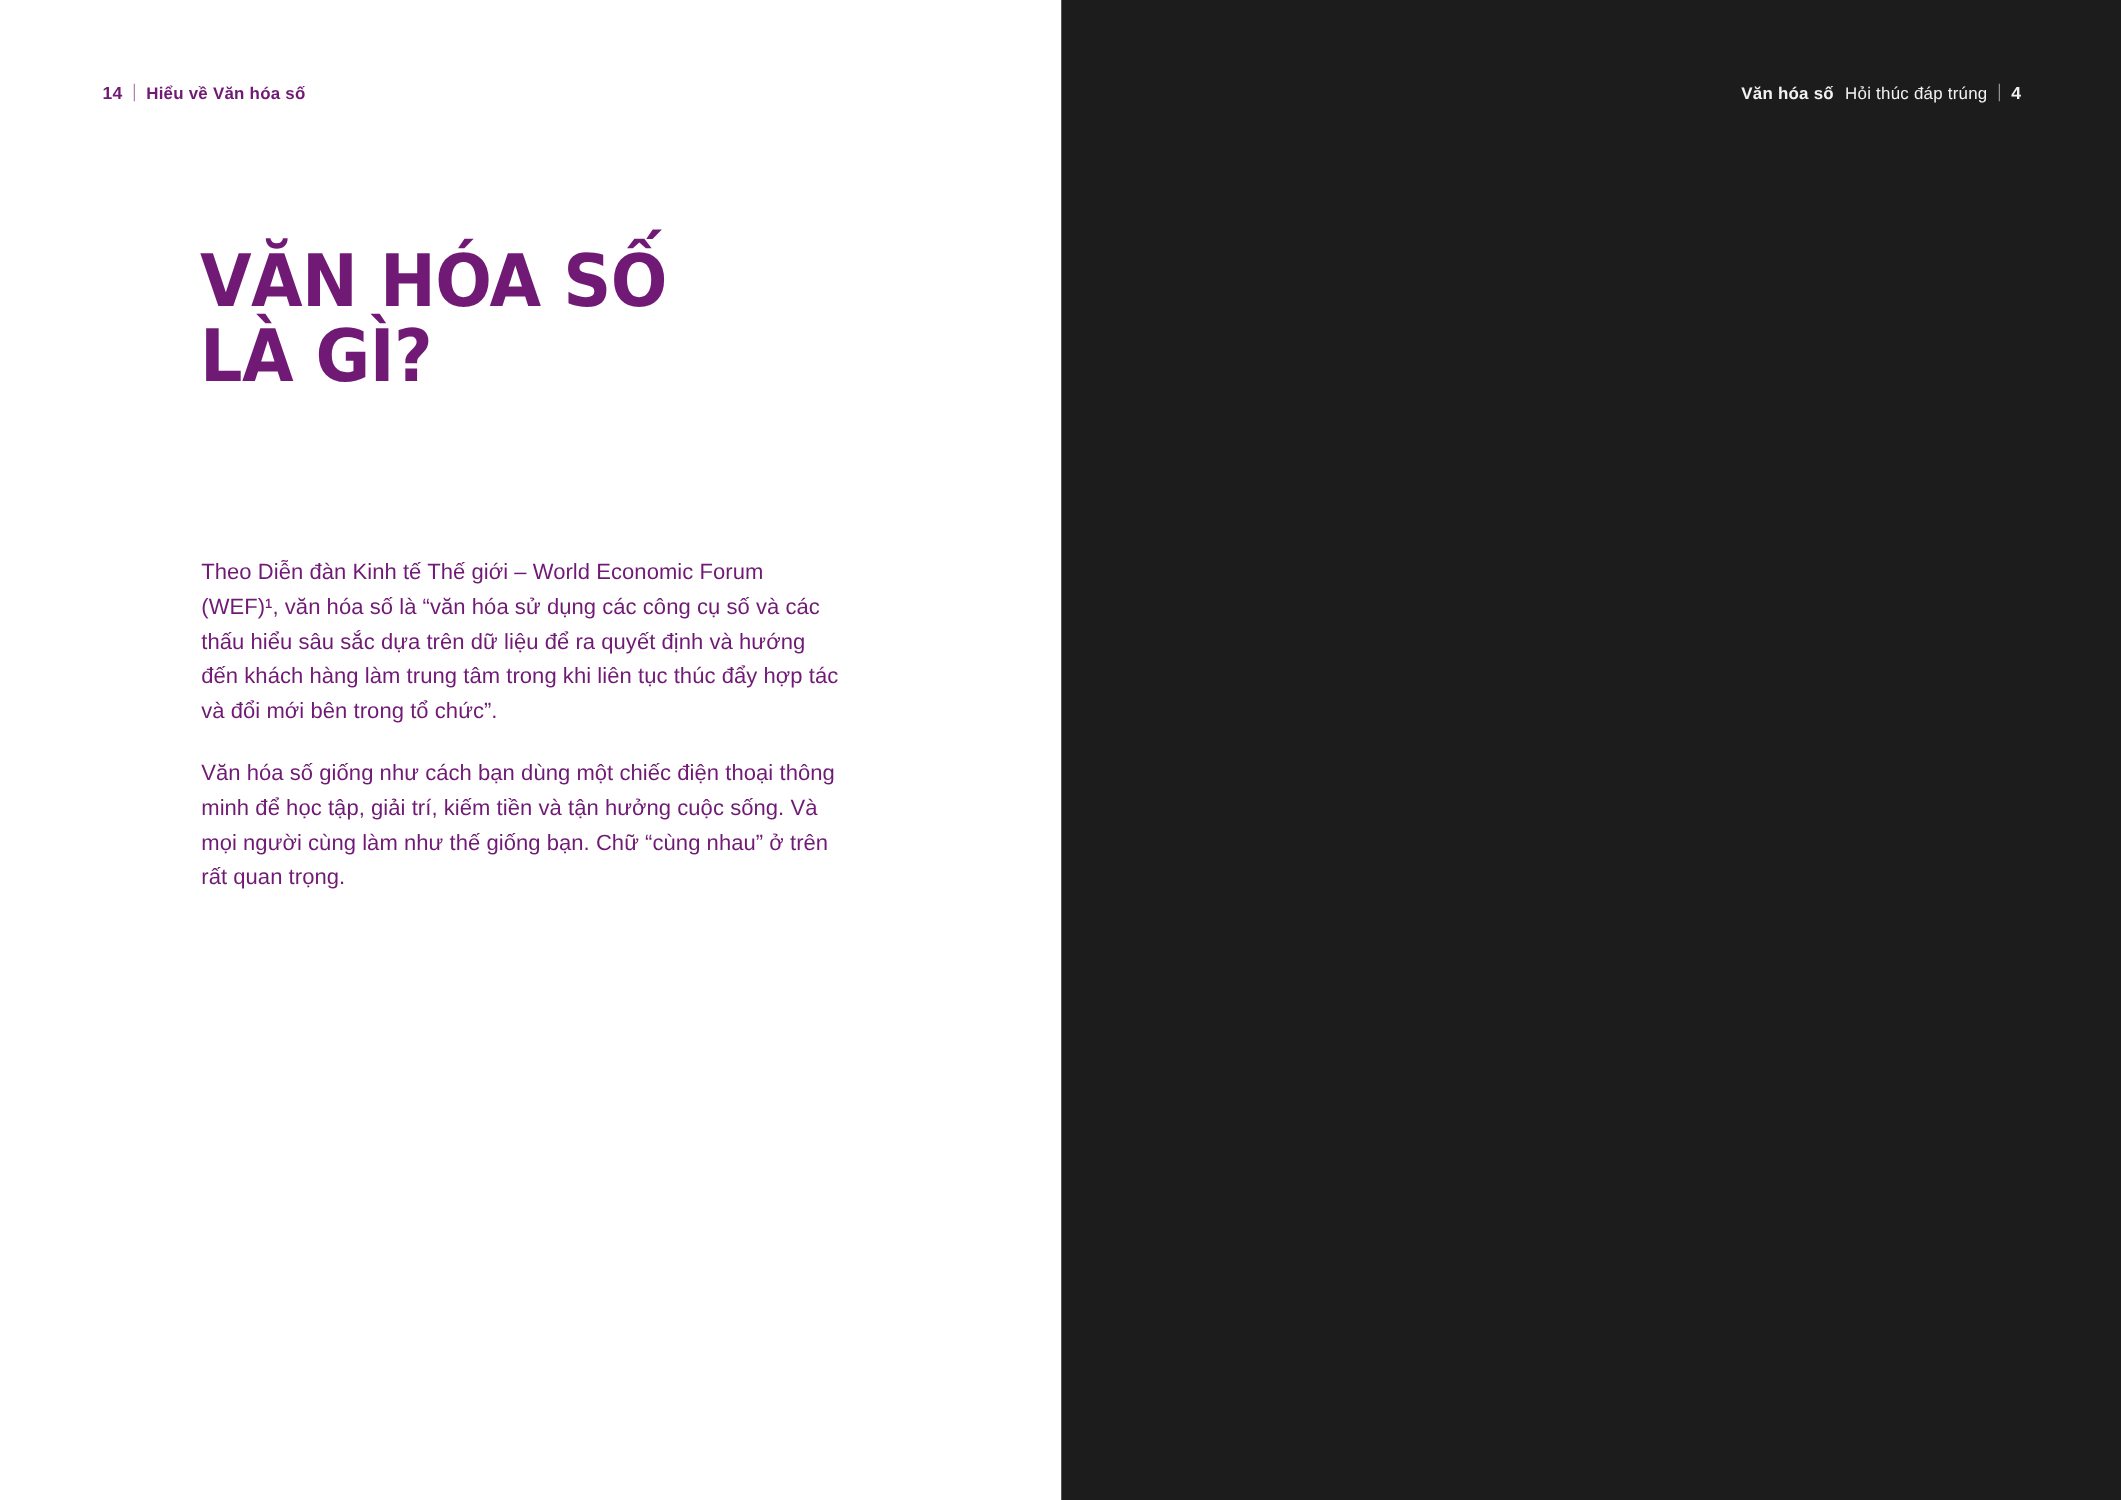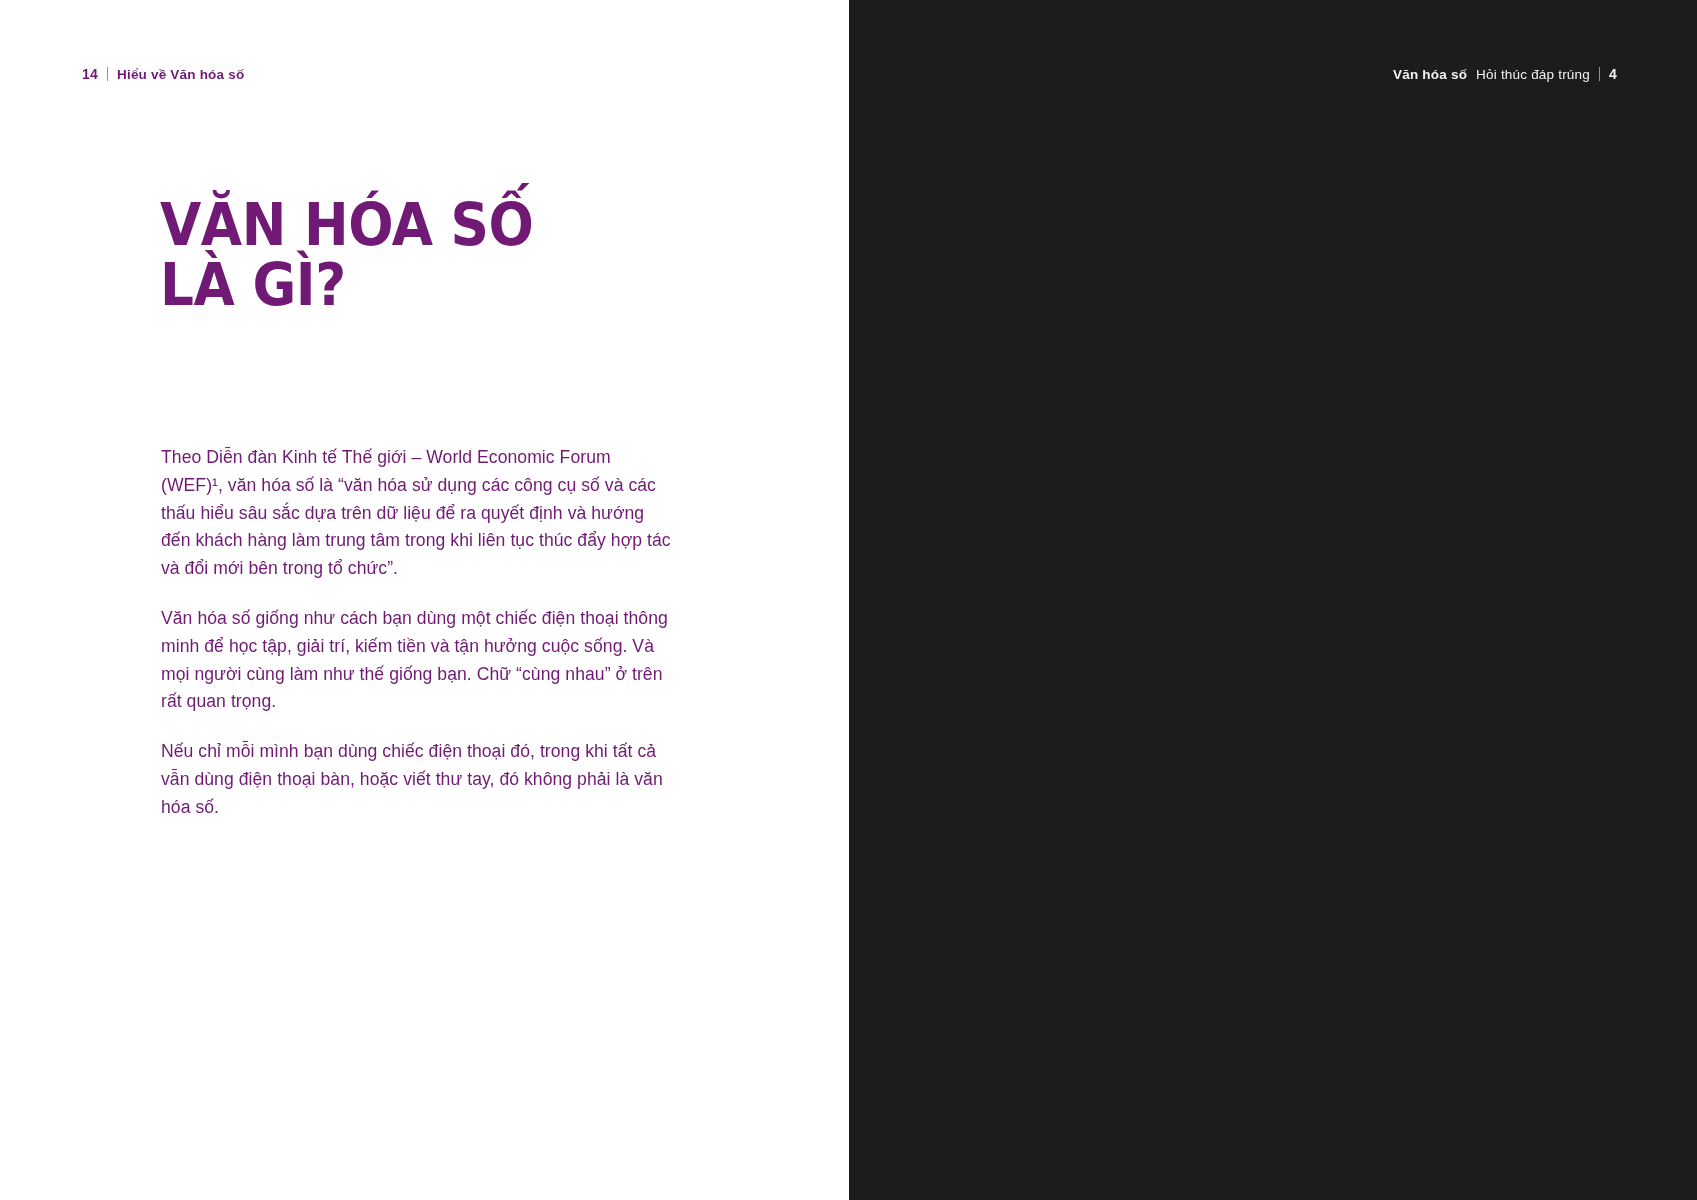--- a/index.html
+++ b/index.html
@@ -105,21 +105,20 @@
     </div>
 
     <div class="title-block">
       <div class="hl">VĂN HÓA SỐ</div>
       <div class="hl">LÀ GÌ?</div>
     </div>
 
     <div class="body">
       <p>Theo Diễn đàn Kinh tế Thế giới – World Economic Forum (WEF)¹, văn hóa số là “văn hóa sử dụng các công cụ số và các thấu hiểu sâu sắc dựa trên dữ liệu để ra quyết định và hướng đến khách hàng làm trung tâm trong khi liên tục thúc đẩy hợp tác và đổi mới bên trong tổ chức”.</p>
       <p>Văn hóa số giống như cách bạn dùng một chiếc điện thoại thông minh để học tập, giải trí, kiếm tiền và tận hưởng cuộc sống. Và mọi người cùng làm như thế giống bạn. Chữ “cùng nhau” ở trên rất quan trọng.</p>
-      <p>Nếu chỉ mỗi mình bạn dùng chiếc điện thoại đó, trong khi tất cả vẫn dùng điện thoại bàn, hoặc viết thư tay, đó không phải là văn hóa số.</p>
     </div>
   </div>
 
   <div class="page page-right">
 
     <div class="runhead runhead-right">
       <span class="rh-strong">Văn hóa số</span>
       <span class="rh-rest">Hỏi thúc đáp trúng</span>
       <span class="rule"></span>
       <span class="folio">4</span>

